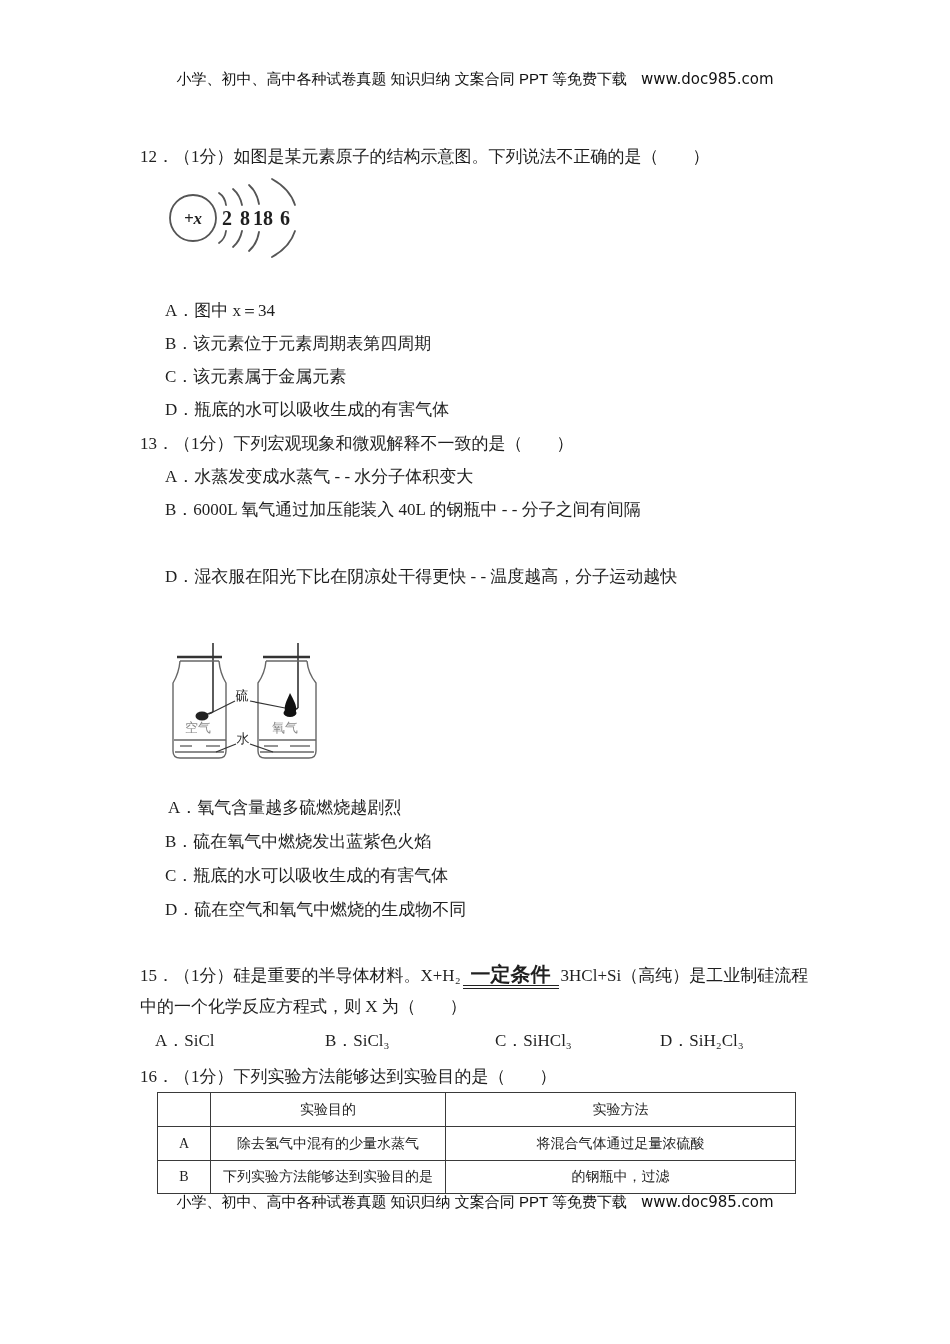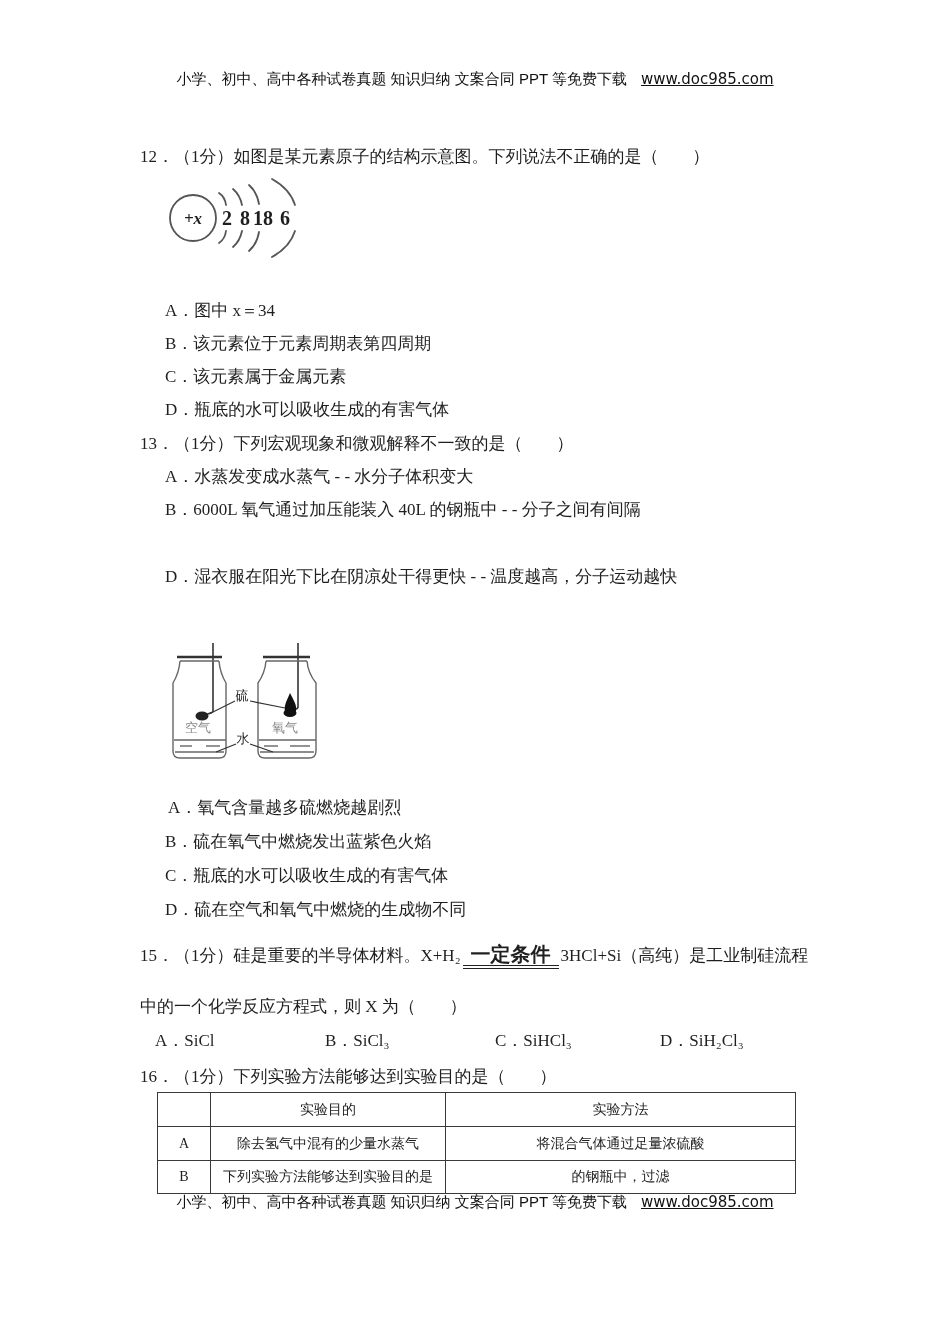--- a/index.html
+++ b/index.html
@@ -10,21 +10,21 @@
     color:#1f1f1f;
   }
   .line { position:absolute; font-size:17px; line-height:22px; white-space:pre; }
   .hdr, .ftr {
     position:absolute; left:0; width:950px; text-align:center;
     font-family:"Liberation Sans","DejaVu Sans",sans-serif;
     font-size:15px; color:#111; white-space:pre;
   }
   .hdr { top:70px; }
   .ftr { top:1193px; }
-  .url { font-family:"DejaVu Sans","Liberation Sans",sans-serif; margin-left:14px;text-decoration:underline; }
+  .url { font-family:"DejaVu Sans","Liberation Sans",sans-serif; margin-left:14px; }
   svg { position:absolute; }
   svg text { font-family:"Liberation Serif","DejaVu Serif",serif; }
   .cond {
     display:inline-block; font-weight:bold; font-size:20px; line-height:20px;
     padding:0 8px 1px 8px; border-bottom:4px double #222; margin:0 2px;
   }
   table.exp {
     position:absolute; left:157px; top:1092px; width:638px;
     border-collapse:collapse; table-layout:fixed;
   }
@@ -116,21 +116,21 @@
     <text x="40" y="99" text-anchor="middle" font-size="13" fill="#8a8a8a">空气</text>
     <text x="127" y="99" text-anchor="middle" font-size="13" fill="#8a8a8a">氧气</text>
     <text x="85" y="110" text-anchor="middle" font-size="13" fill="#222">水</text>
   </svg>
 
   <div class="line" style="left:168px;top:797px">A．氧气含量越多硫燃烧越剧烈</div>
   <div class="line" style="left:165px;top:831px">B．硫在氧气中燃烧发出蓝紫色火焰</div>
   <div class="line" style="left:165px;top:865px">C．瓶底的水可以吸收生成的有害气体</div>
   <div class="line" style="left:165px;top:899px">D．硫在空气和氧气中燃烧的生成物不同</div>
 
-  <div class="line" style="left:140px;top:944px"><span>15．（1分）硅是重要的半导体材料。X+H₂</span><span class="cond">一定条件</span><span>3HCl+Si（高纯）是工业制硅流程</span></div>
+  <div class="line" style="left:140px;top:964px"><span>15．（1分）硅是重要的半导体材料。X+H₂</span><span class="cond">一定条件</span><span>3HCl+Si（高纯）是工业制硅流程</span></div>
   <div class="line" style="left:140px;top:996px">中的一个化学反应方程式，则 X 为（　　）</div>
 
   <div class="line" style="left:155px;top:1030px">A．SiCl</div>
   <div class="line" style="left:325px;top:1030px">B．SiCl₃</div>
   <div class="line" style="left:495px;top:1030px">C．SiHCl₃</div>
   <div class="line" style="left:660px;top:1030px">D．SiH₂Cl₃</div>
 
   <div class="line" style="left:140px;top:1066px">16．（1分）下列实验方法能够达到实验目的是（　　）</div>
 
   <table class="exp">

